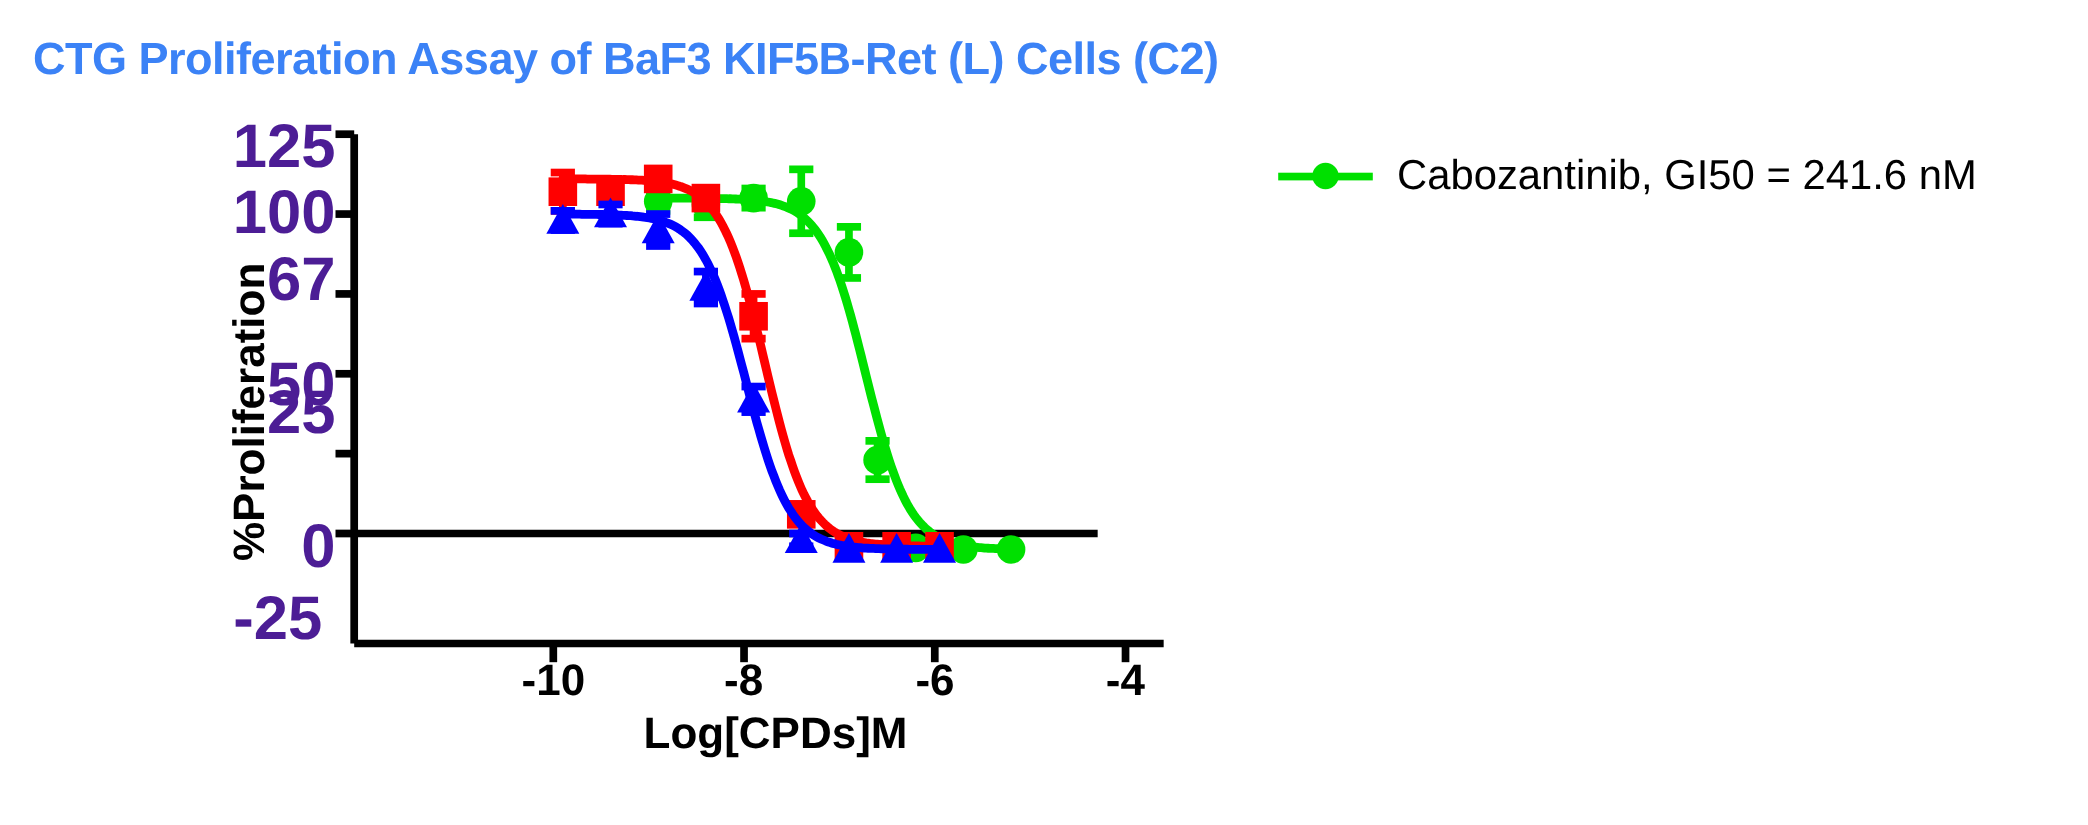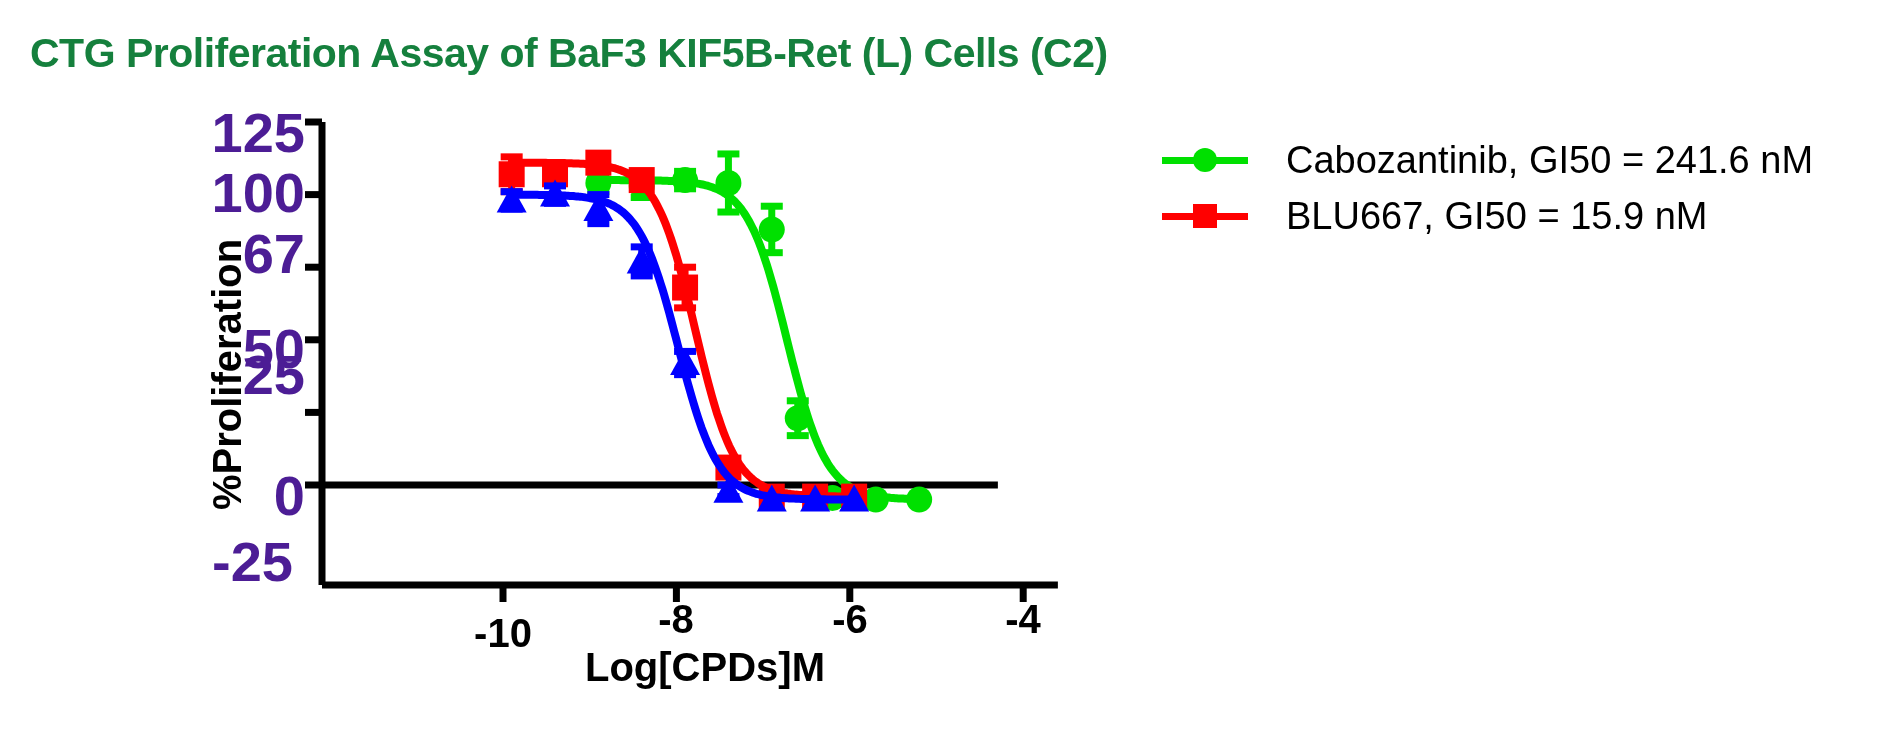--- a/index.html
+++ b/index.html
@@ -2,21 +2,21 @@
 <html><head>
 <meta charset="utf-8">
 <style>
   html,body{margin:0;padding:0;}
   body{width:1898px;height:750px;background:#ffffff;font-family:"Liberation Sans",sans-serif;overflow:hidden;}
   #root{position:relative;width:1898px;height:750px;}
 
   #title{
     position:absolute;left:30px;top:30px;
     font-family:"Liberation Sans",sans-serif;
-    font-size:41px;font-weight:bold;color:#15803d;
+    font-size:41px;font-weight:bold;color:#3b82f6;
     letter-spacing:-0.5px;white-space:nowrap;
   }
 
   #plot{position:absolute;left:0;top:0;width:1898px;height:750px;}
 
   .ylab-text{
     position:absolute;
     font-size:40px;font-weight:bold;color:#000;
     transform-origin:0 0;
     white-space:nowrap;
@@ -31,21 +31,21 @@
     font-size:40px;font-weight:bold;color:#000;
     white-space:nowrap;
   }
   #xaxis-title{
     position:absolute;
     font-size:40px;font-weight:bold;color:#000;
     white-space:nowrap;
   }
 
   #legend{position:absolute;left:1162px;top:136px;}
-  .legend-row{display:flex;align-items:center;height:48px;margin-bottom:8px;gap:16px;}
+  .legend-row{display:flex;align-items:center;height:48px;margin-bottom:8px;}
   .legend-key{width:86px;height:30px;position:relative;margin-right:22px;flex:0 0 auto;}
   .legend-line{position:absolute;left:0;top:12px;width:86px;height:7px;}
   .legend-mark{position:absolute;left:31px;top:3px;width:24px;height:24px;}
   .legend-label{
     font-size:38px;color:#000;white-space:nowrap;
     font-family:"Liberation Sans",sans-serif;
   }
 </style>
 </head>
 <body>
@@ -170,37 +170,30 @@
   <div class="ylab-text" style="left:205px;top:510px;transform:rotate(-90deg);">%Proliferation</div>
 
   <div class="ytick" style="left:200px;top:100px;width:105px;">125</div>
   <div class="ytick" style="left:200px;top:160px;width:105px;">100</div>
   <div class="ytick" style="left:200px;top:221px;width:105px;">67</div>
   <div class="ytick" style="left:200px;top:296px;width:105px;margin-top:20px;">50</div>
   <div class="ytick" style="left:200px;top:342px;width:105px;">25</div>
   <div class="ytick" style="left:200px;top:463px;width:105px;">0</div>
   <div class="ytick" style="left:168px;top:529px;width:125px;">-25</div>
 
-  <div class="xtick" style="left:443px;top:611px;width:120px;">-10</div>
+  <div class="xtick" style="left:443px;top:597px;width:120px;">-10</div>
   <div class="xtick" style="left:616px;top:597px;width:120px;">-8</div>
   <div class="xtick" style="left:790px;top:597px;width:120px;">-6</div>
   <div class="xtick" style="left:963px;top:597px;width:120px;">-4</div>
 
   <div id="xaxis-title" style="left:585px;top:645px;">Log[CPDs]M</div>
 
   <div id="legend">
     <div class="legend-row">
       <span class="legend-key">
         <span class="legend-line" style="background:#00e000;"></span>
         <span class="legend-mark" style="background:#00e000;border-radius:50%;"></span>
       </span>
       <span class="legend-label">Cabozantinib, GI50 = 241.6 nM</span>
     </div>
-    <div class="legend-row">
-      <span class="legend-key">
-        <span class="legend-line" style="background:#ff0000;"></span>
-        <span class="legend-mark" style="background:#ff0000;"></span>
-      </span>
-      <span class="legend-label">BLU667, GI50 = 15.9 nM</span>
-    </div>
   </div>
 
 </div>
 
 </body></html>

